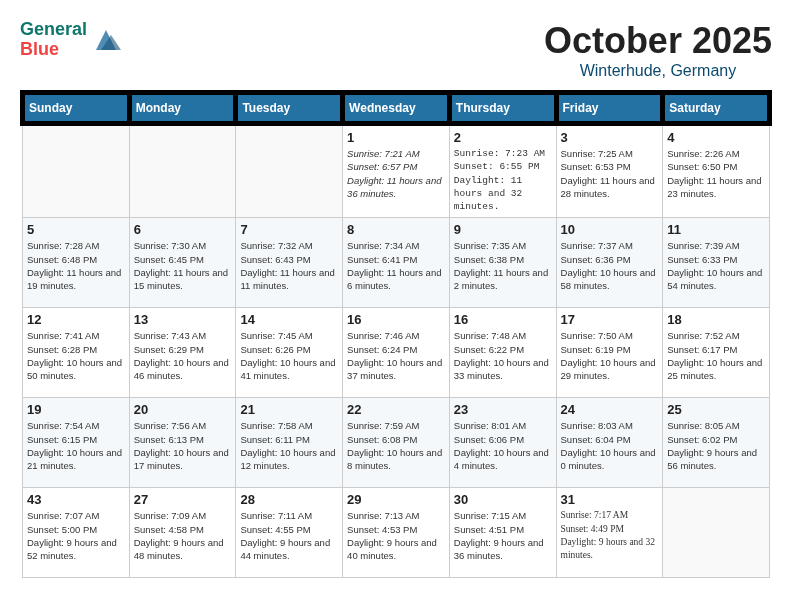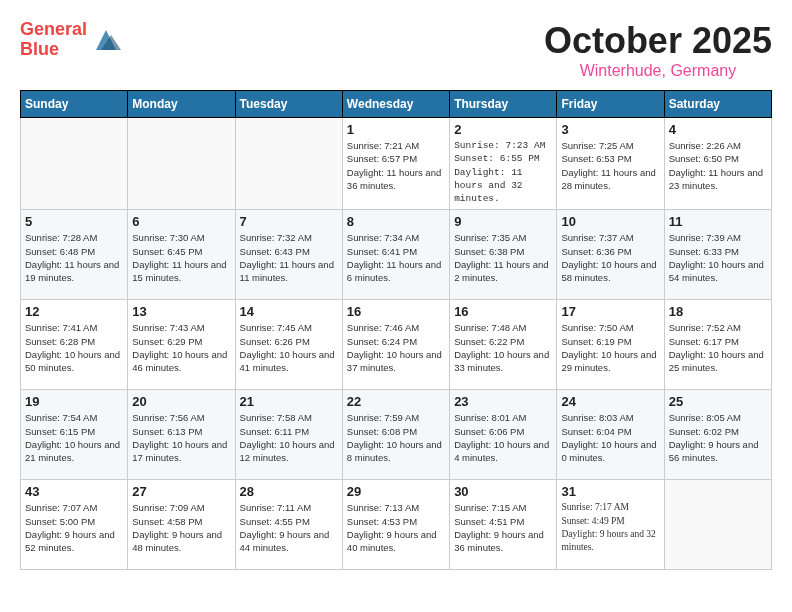--- a/index.html
+++ b/index.html
@@ -21,21 +21,21 @@
       align-items: center;
     }
     .logo-text {
       display: flex;
       flex-direction: column;
       line-height: 1.1;
     }
     .logo-general {
       font-size: 18px;
       font-weight: bold;
-      color: #ef4444;
+      color: #0f766e;
     }
     .logo-blue {
       font-size: 18px;
       font-weight: bold;
       color: #ef4444;
     }
     .logo-icon {
       width: 30px;
       height: 30px;
       margin-left: 4px;
@@ -43,34 +43,34 @@
     .title-block {
       text-align: center;
     }
     .month-title {
       font-size: 36px;
       font-weight: bold;
       color: #222;
     }
     .location-title {
       font-size: 16px;
-      color: #ec4899;
+      color: #0c4a6e;
     }
     table {
       width: 100%;
       border-collapse: collapse;
     }
     th {
       background-color: #2471a3;
       color: #fff;
       font-size: 12px;
       font-weight: bold;
       padding: 6px 4px;
       text-align: left;
-      border: 1px solid #000000;
+      border: 5px solid #000000;
     }
     td {
       border: 1px solid #ccc;
       vertical-align: top;
       padding: 4px;
       font-size: 10px;
       color: #333;
       height: 90px;
       width: calc(100% / 7);
     }
@@ -127,21 +127,21 @@
         <th>Saturday</th>
       </tr>
   </thead>
   <tbody id="calendar-body">
   <tr>
         <td class="empty"></td>
         <td class="empty"></td>
         <td class="empty"></td>
         <td>
           <div class="day-num">1</div>
-          <div class="day-info" style="white-space: pre-line;">Sunrise: 7:21 AM
+          <div class="day-info" style="white-space: pre-line; font-style: italic;">Sunrise: 7:21 AM
 Sunset: 6:57 PM
 Daylight: 11 hours and 36 minutes.</div>
         </td>
         <td>
           <div class="day-num">2</div>
           <div class="day-info" style="white-space: pre-line; font-family: Liberation Mono, monospace;">Sunrise: 7:23 AM
 Sunset: 6:55 PM
 Daylight: 11 hours and 32 minutes.</div>
         </td>
         <td>

